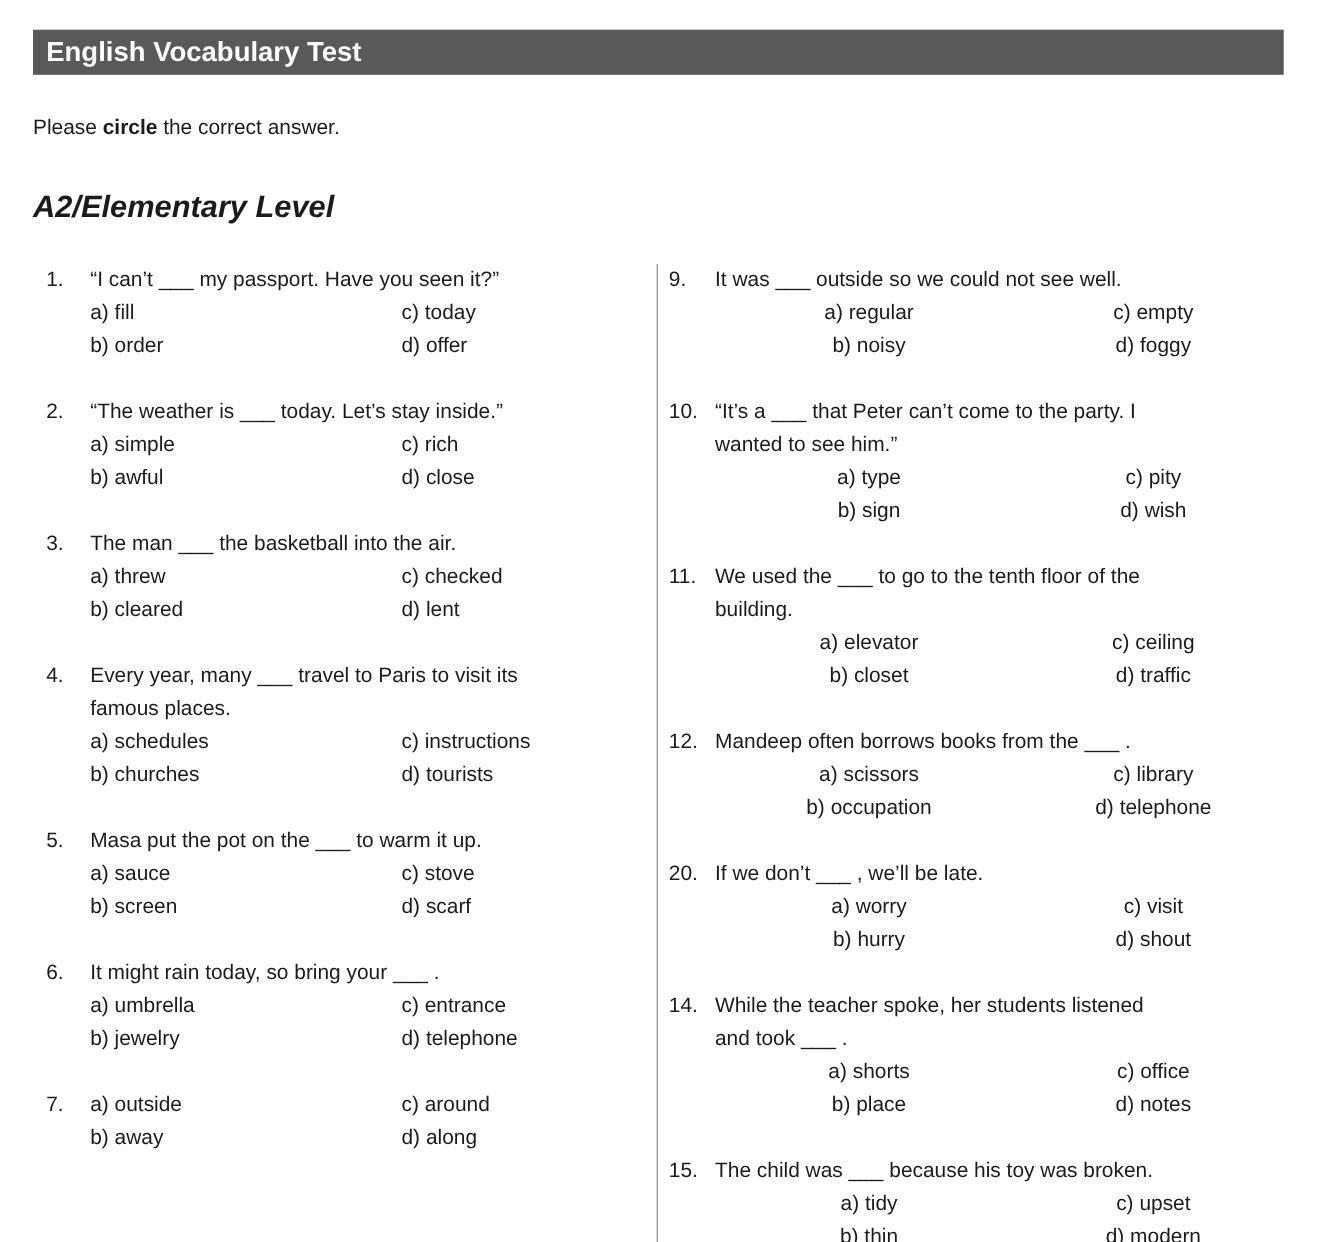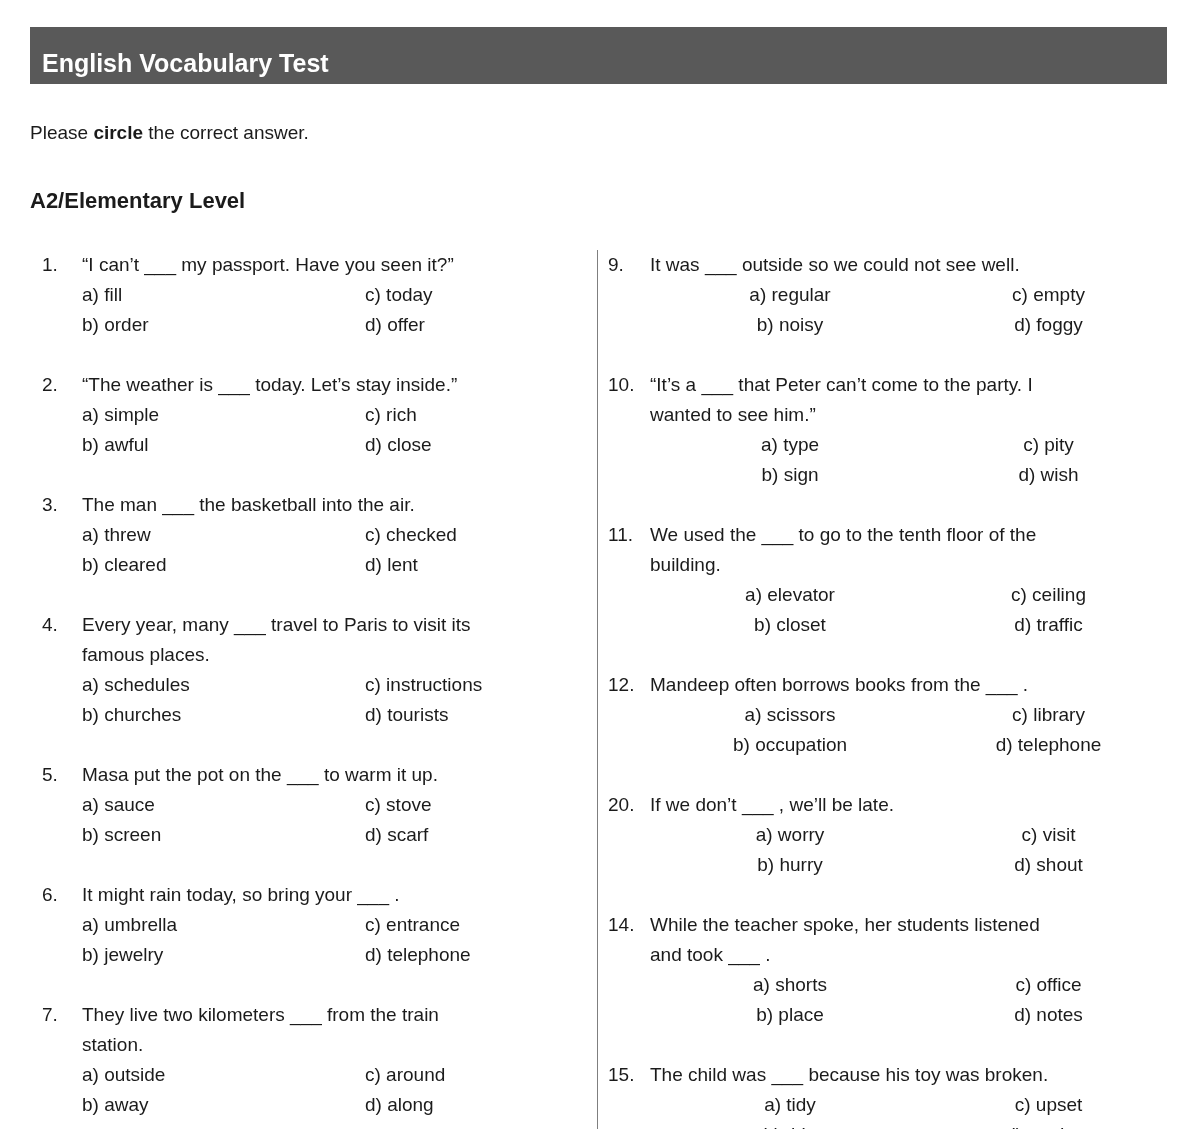--- a/index.html
+++ b/index.html
@@ -19,32 +19,33 @@
     padding: 27px 33px 0 30px;
     box-sizing: border-box;
     width: 1200px;
   }
   .title-bar {
     background: #595959;
     color: #ffffff;
     font-weight: bold;
     font-size: 25px;
     line-height: 30px;
-    padding: 21px 12px 6px 12px;
+    padding: 5px 12px 6px 12px;
   }
   .instruction {
     margin: 36px 0 0 0;
     line-height: 26px;
   }
   .bold { font-weight: bold; }
   .section-title {
     margin: 42px 0 0 0;
-    font-size: 22px;
+    font-size: 28px;
     font-weight: bold;
     color: #1b1b1b;
+    font-style: italic;
   }
   .columns {
     display: flex;
     margin-top: 36px;
     align-items: stretch;
   }
   .col-left {
     width: 567px;
     box-sizing: border-box;
     padding-left: 12px;
@@ -164,22 +165,20 @@
               <div class="option">a) umbrella</div>
               <div class="option">c) entrance</div>
               <div class="option">b) jewelry</div>
               <div class="option">d) telephone</div>
             </div>
           </div>
         </div>
         <div class="question">
           <div class="q-num">7.</div>
           <div class="q-body">
-            <div class="q-text">They live two kilometers ___ from the train
-station.</div>
             <div class="q-options">
               <div class="option">a) outside</div>
               <div class="option">c) around</div>
               <div class="option">b) away</div>
               <div class="option">d) along</div>
             </div>
           </div>
         </div>
       </div>
     <div class="col-right" id="col-right">

